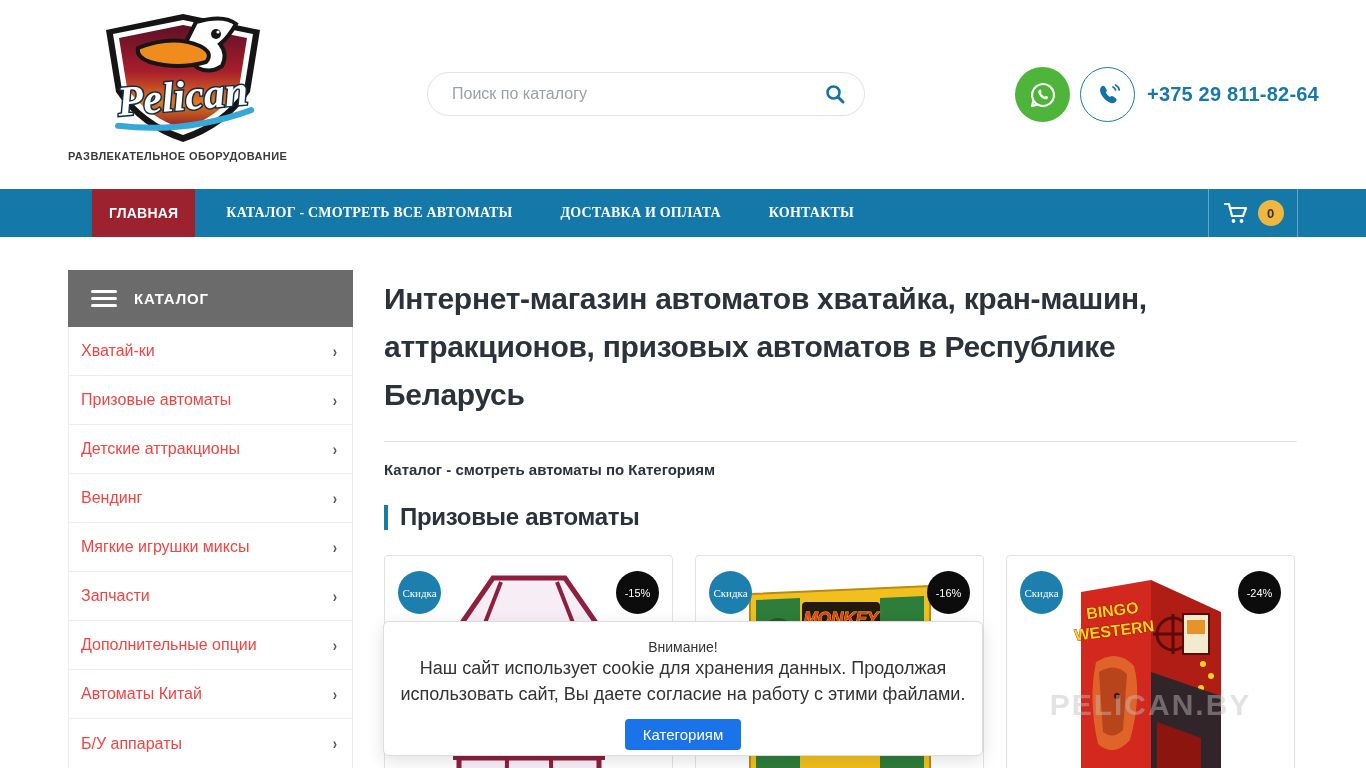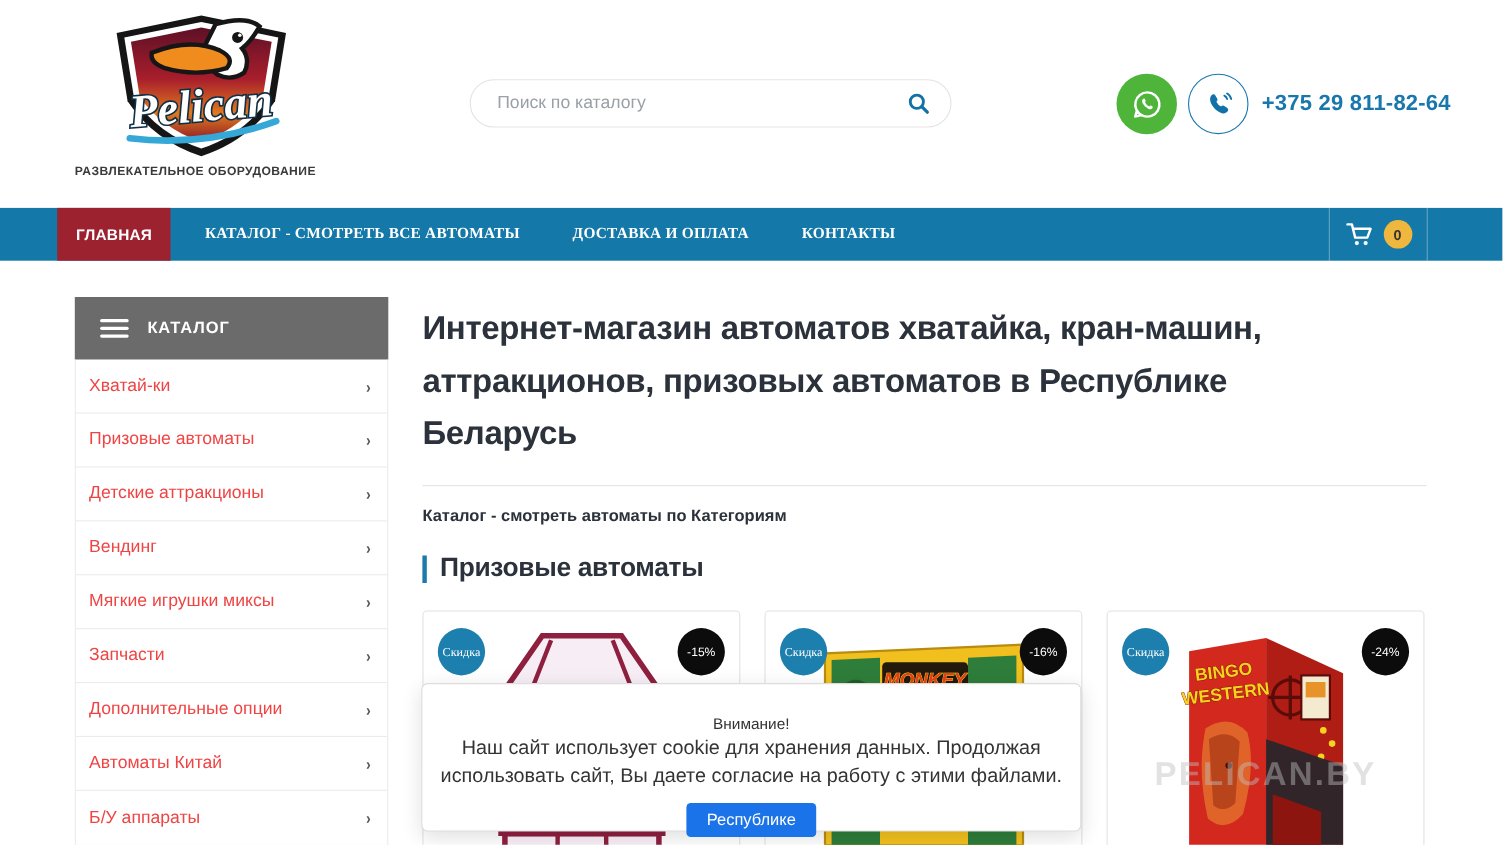--- a/index.html
+++ b/index.html
@@ -20,21 +20,21 @@
   }
   .search-input { flex:1; border:none; outline:none; font-size:16px; color:#444; background:transparent; }
   .search-input::placeholder { color:#9aa0a6; }
   .search-btn { border:none; background:transparent; cursor:pointer; display:flex; align-items:center; }
   .contact { position:absolute; left:1015px; top:67px; display:flex; align-items:center; }
   .wa-circle { width:55px; height:55px; border-radius:50%; background:#4eb53a; display:flex; align-items:center; justify-content:center; }
   .tel-circle { width:55px; height:55px; border-radius:50%; background:#fff; border:1px solid #1878ad; display:flex; align-items:center; justify-content:center; margin-left:10px; }
   .phone-number { margin-left:12px; font-size:20px; font-weight:bold; color:#1878ad; letter-spacing:.2px; white-space:nowrap; }
   
   .nav { position:absolute; left:0; top:189px; width:1366px; height:48px; background:#1478a8; }
-  .nav-list { display:flex; height:35px; margin-left:52px; }
+  .nav-list { display:flex; height:35px; margin-left:92px; }
   .nav-item {
     display:flex; align-items:center; padding:0 17px; height:48px;
     color:#fff; font-size:14px; font-weight:bold; letter-spacing:.2px; cursor:pointer; white-space:nowrap;
   }
   .nav-item + .nav-item { margin-left:14px;font-family:Liberation Serif, serif; }
   .nav-item.active { background:#9c2230; }
   .cart-block {
     position:absolute; right:68px; top:0; height:48px; width:90px;
     border-left:1px solid rgba(255,255,255,.35); border-right:1px solid rgba(255,255,255,.35);
     display:flex; align-items:center; justify-content:center; gap:8px; cursor:pointer;
@@ -76,21 +76,21 @@
   .badge-sale { left:13px; background:#1c7fae;font-family:Liberation Serif, serif; }
   .badge-discount { right:13px; background:#0c0c0c; }
   .watermark {
     position:absolute; top:132px; left:50%; transform:translateX(-50%);
     font-size:30px; font-weight:bold; color:rgba(190,190,190,.45); letter-spacing:2px; z-index:1; white-space:nowrap;
   }
   
   .cookie {
     position:absolute; left:383px; top:621px; width:600px; height:135px;
     background:#fff; border:1px solid #ddd; border-radius:6px;
-    box-shadow:0 5px 18px rgba(0,0,0,.12); text-align:center; padding-top:28px; z-index:10;
+    box-shadow:0 5px 18px rgba(0,0,0,.12); text-align:center; padding-top:17px; z-index:10;
   }
   .cookie-title { font-size:14px; color:#333; }
   .cookie-body { font-size:18px; color:#333; line-height:1.42; max-width:578px; margin:1px auto 0; }
   .cookie-btn {
     margin-top:12px; background:#1a73e8; color:#fff; border:none; border-radius:4px;
     font-size:15px; padding:7px 18px; cursor:pointer; font-family:"Liberation Sans", sans-serif;
   }
 </style>
 </head>
 <body>
@@ -304,14 +304,14 @@
         <polygon points="30,372 100,390 170,368 170,392 30,392" fill="#8c1510"></polygon>
       </svg>
     </div>
 
   </div>
 </div>
 
 <div class="cookie">
   <div class="cookie-title">Внимание!</div>
   <div class="cookie-body">Наш сайт использует cookie для хранения данных. Продолжая использовать сайт, Вы даете согласие на работу с этими файлами.</div>
-  <button class="cookie-btn">Республике</button>
+  <button class="cookie-btn">Категориям</button>
 </div>
 
 </body></html>

